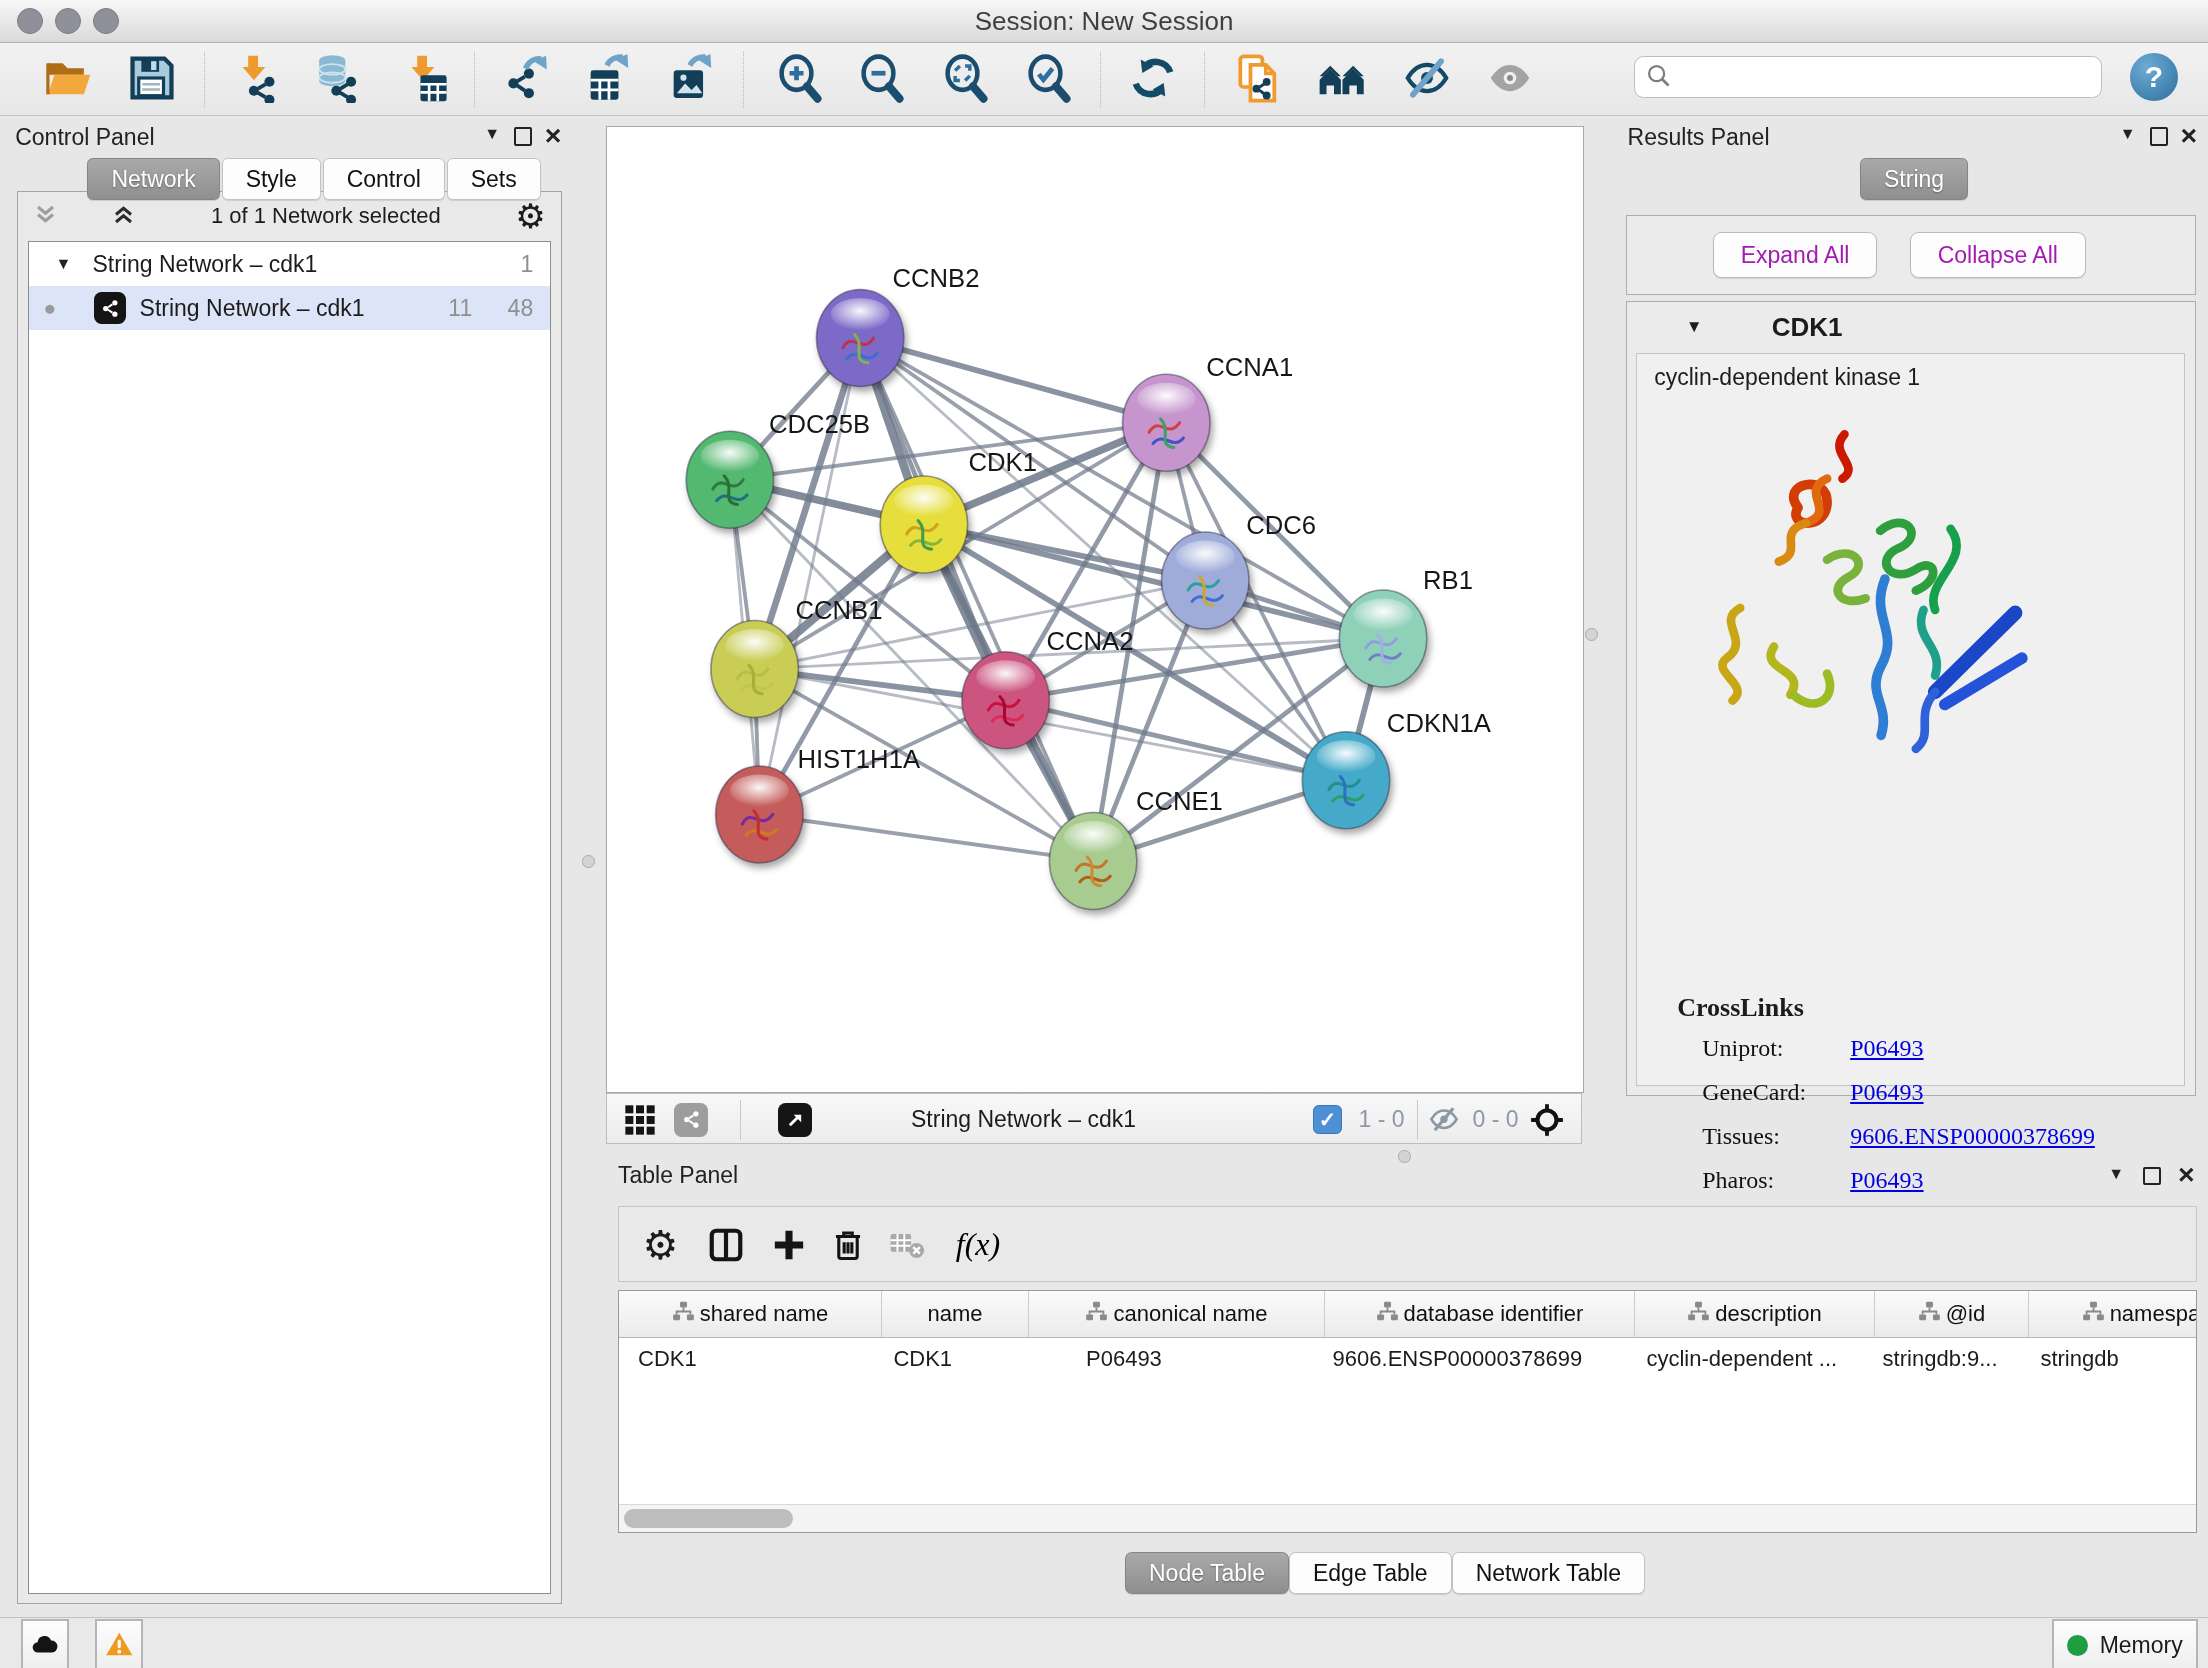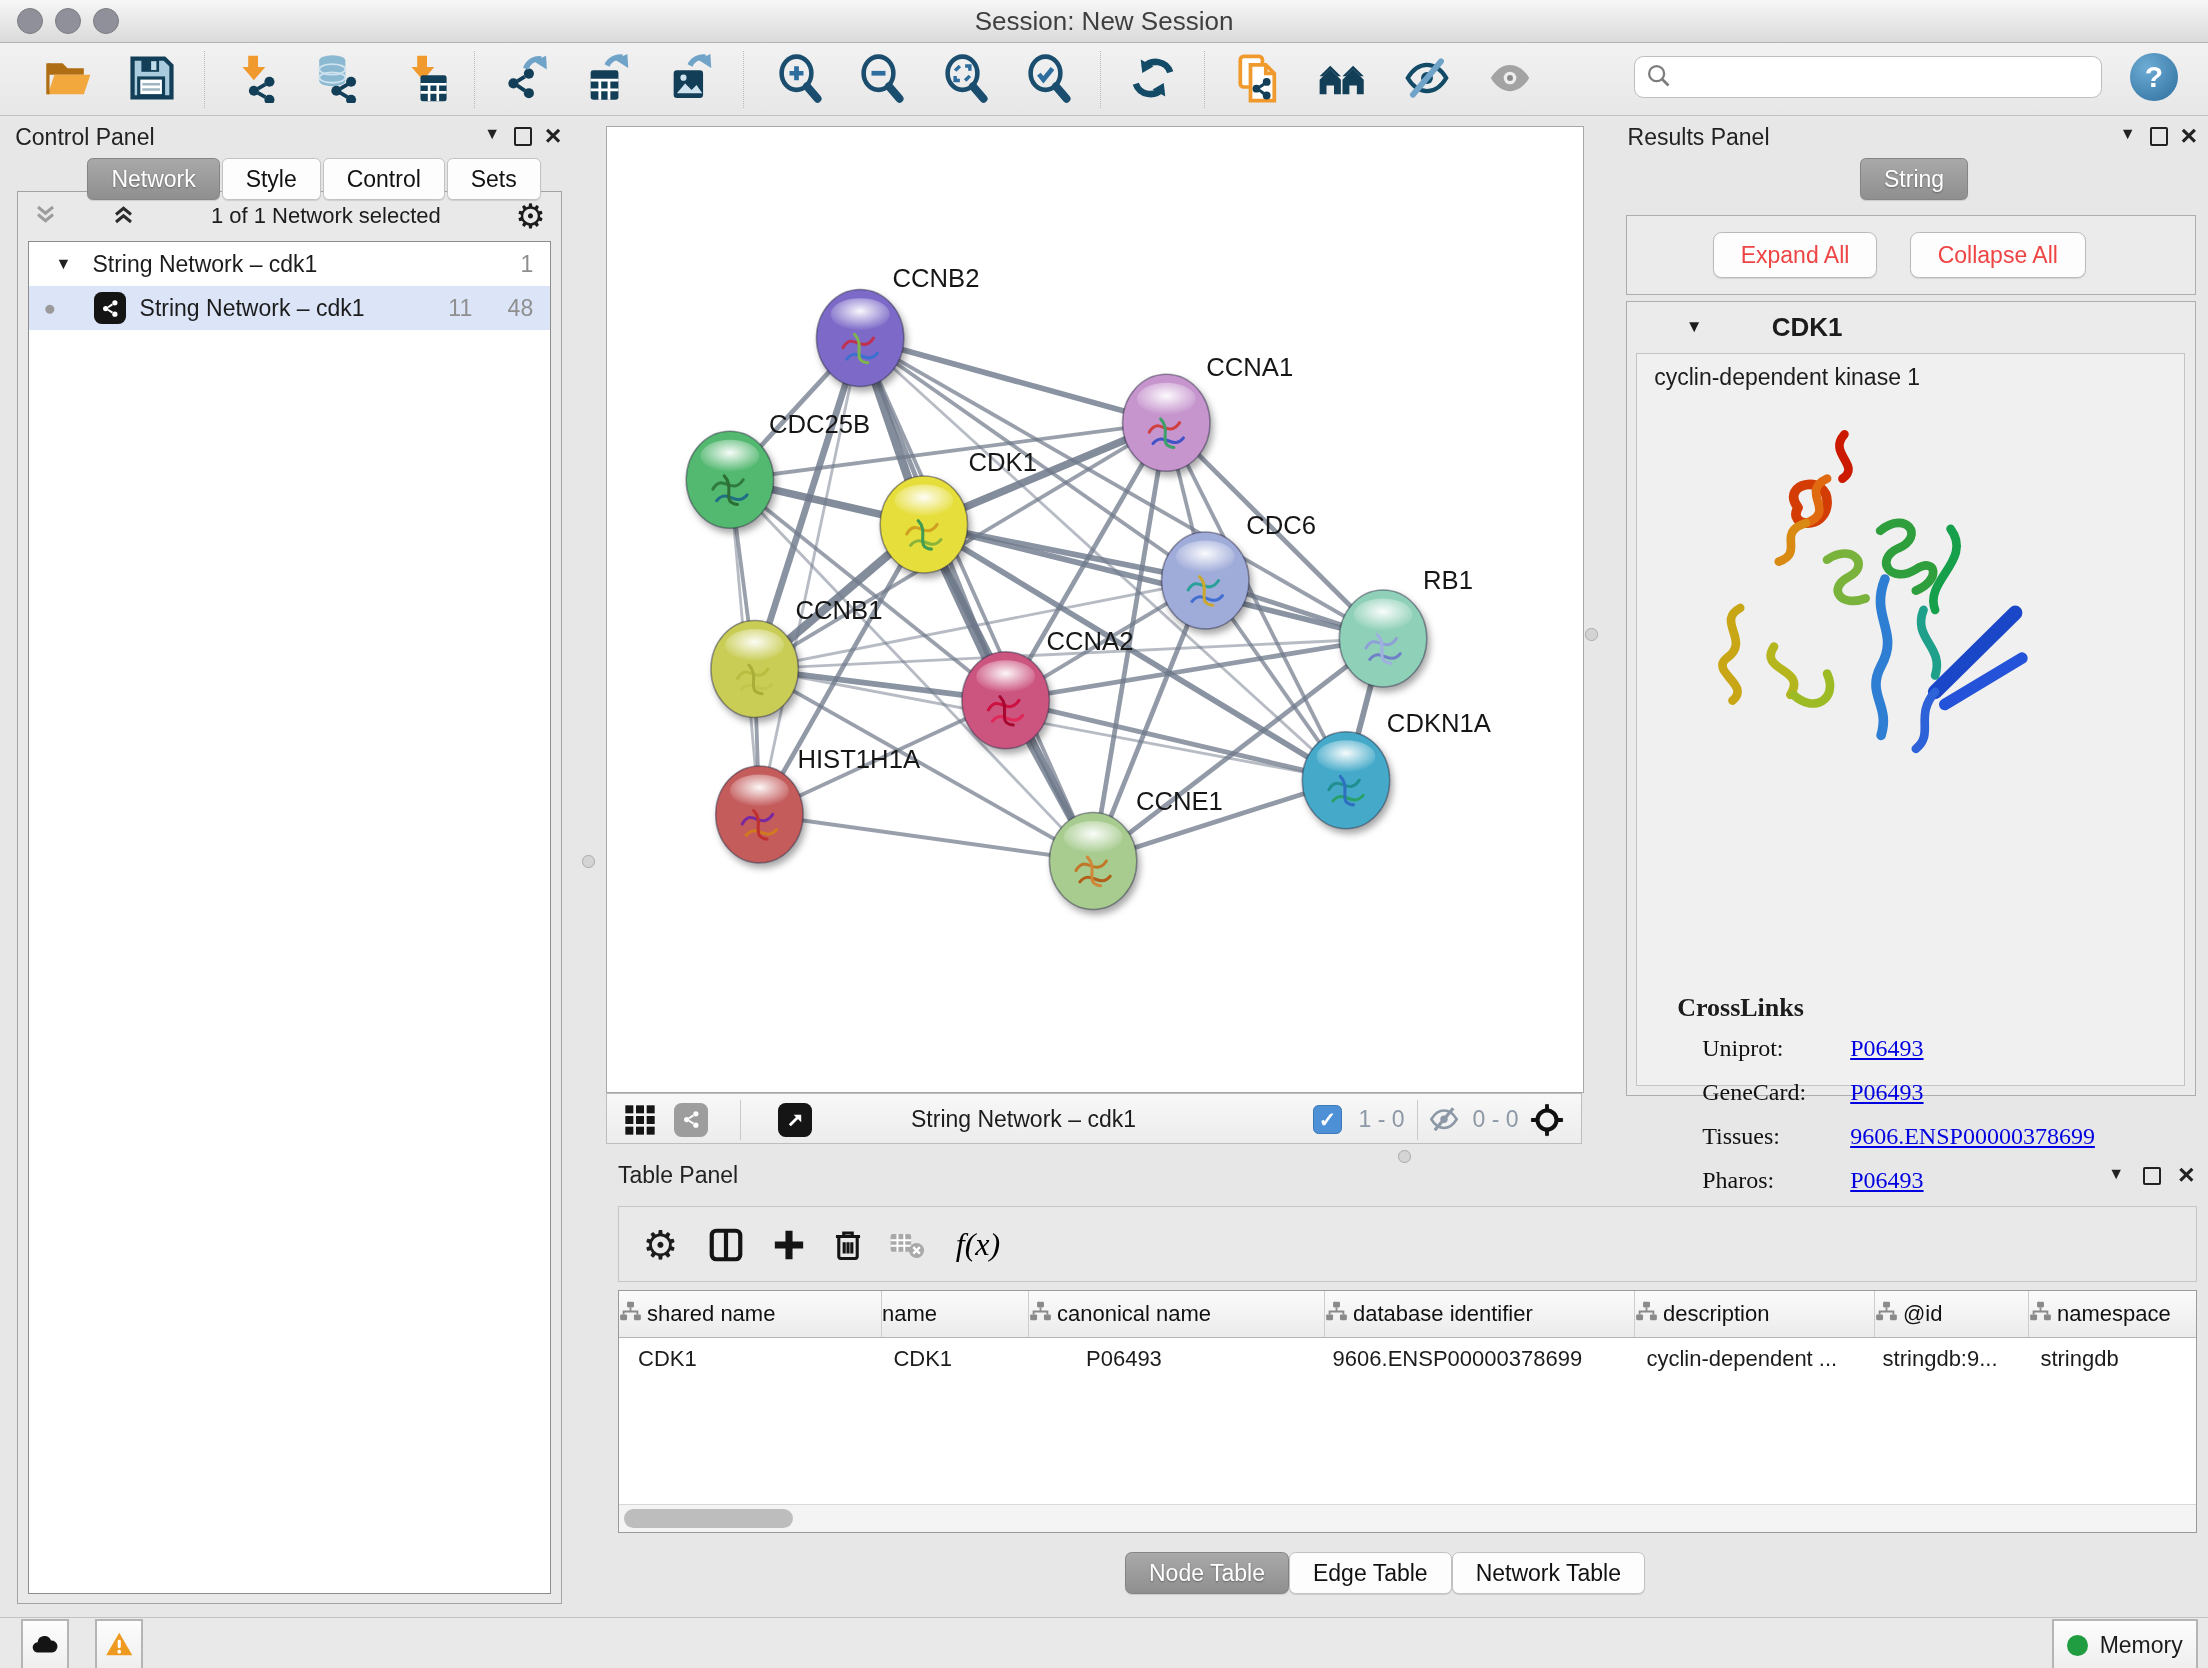--- a/index.html
+++ b/index.html
@@ -44,32 +44,32 @@
     border:1px solid #bdbdbd;box-sizing:border-box;}
   .nb-item{position:absolute;top:7.6px;height:36px;display:flex;align-items:center;}
   .nb-sep{position:absolute;top:5.7px;height:40px;border-left:1px solid #c9c9c9;}
   .nb-counts{font-size:23px;color:#8d98a6;margin-left:9.5px;}
   .checkbox{width:27px;height:27px;border-radius:5.7px;background:#4d90d5;border:1px solid #3a78b8;color:#fff;
     font-size:21px;display:flex;align-items:center;justify-content:center;font-weight:bold;}
   
   .results-panel{position:absolute;left:1620px;top:124px;width:583px;height:980px;}
   .rp-box{position:absolute;border:1.9px solid #adadad;background:#ebebeb;}
   .btn{display:inline-block;background:#fdfdfd;border:1px solid #b9b9b9;border-radius:8.6px;
-    font-size:23px;padding:8.6px 27px;color:#ef4444;box-shadow:0 1px 1px rgba(0,0,0,.1);}
+    font-size:23px;padding:8.6px 27px;color:#a21caf;box-shadow:0 1px 1px rgba(0,0,0,.1);}
   .serif{font-family:"Liberation Serif",serif;}
   .xlink{color:#0000e0;text-decoration:underline;font-family:"Liberation Serif",serif;font-size:24px;}
   .xlabel{font-family:"Liberation Serif",serif;font-size:24px;color:#111;}
   
   .tp-toolbar{position:absolute;left:618px;top:1206px;width:1579px;height:76px;background:#e9e9e9;
     border:1.4px solid #c6c6c6;box-sizing:border-box;}
   .tp-icon{position:absolute;top:13.3px;width:49px;height:49px;display:flex;align-items:center;justify-content:center;}
   .table-box{position:absolute;left:618px;top:1290px;width:1579px;height:243px;background:#fff;
     border:1.4px solid #9a9a9a;box-sizing:border-box;overflow:hidden;}
   .thead{display:flex;height:46px;background:linear-gradient(#fbfbfb,#ebebeb);border-bottom:1.4px solid #b5b5b5;}
-  .th{display:flex;align-items:center;gap:5px;font-size:22px;color:#111;
+  .th{display:flex;align-items:center;justify-content:center;gap:5px;font-size:22px;color:#111;
     border-right:1px solid #cdcdcd;box-sizing:border-box;flex:none;}
   .trow{display:flex;height:42px;align-items:center;}
   .td{font-size:22px;padding-left:19px;box-sizing:border-box;flex:none;white-space:nowrap;overflow:hidden;}
   .hscroll{position:absolute;left:0;right:0;bottom:0;height:27px;background:#f4f4f4;border-top:1px solid #d8d8d8;}
   .hthumb{position:absolute;left:4.8px;top:3.8px;width:169px;height:19px;border-radius:9.5px;background:#bdbdbd;}
   .bottom-tabs{position:absolute;left:1125px;top:1552px;display:flex;}
   .bottom-tabs .tab{border-radius:6.7px;margin-right:0;}
   
   .statusbar{position:absolute;left:0;right:0;top:1617px;height:51px;background:#e9e9e9;border-top:1px solid #c2c2c2;}
   .sb-btn{position:absolute;top:1px;height:53px;background:linear-gradient(#fdfdfd,#eeeeee);

